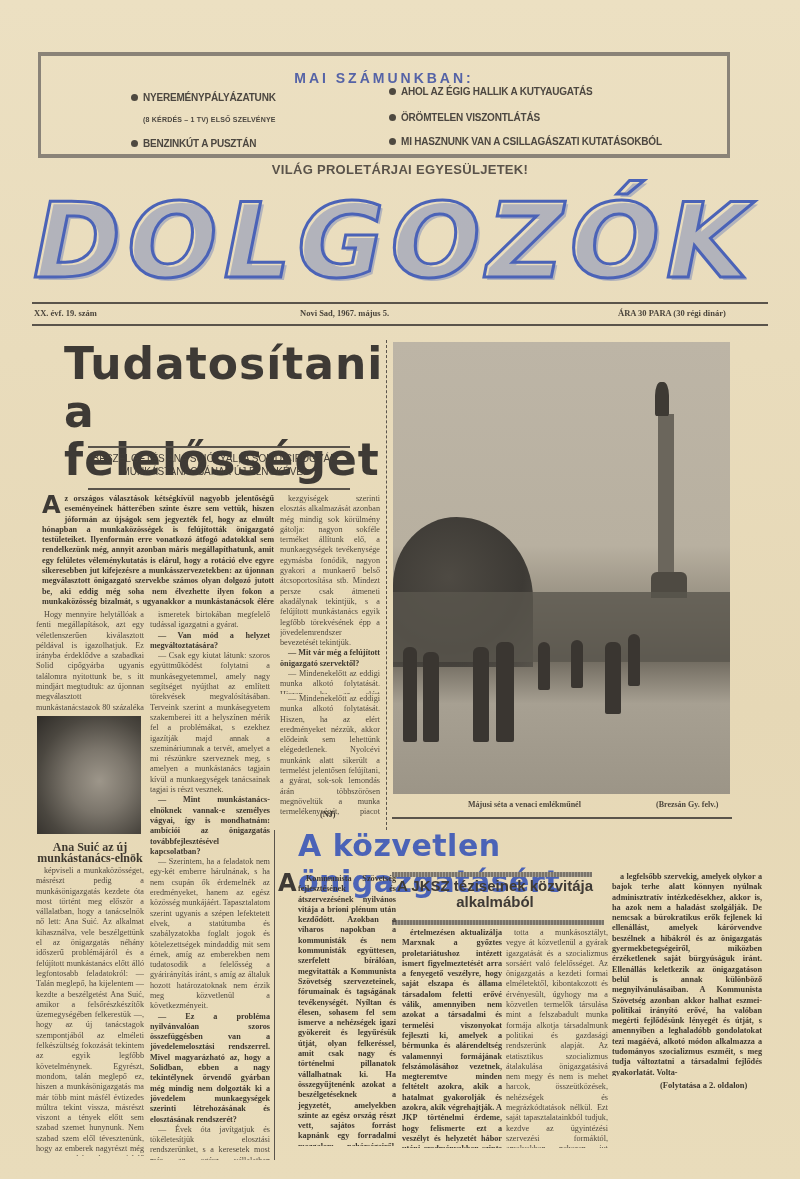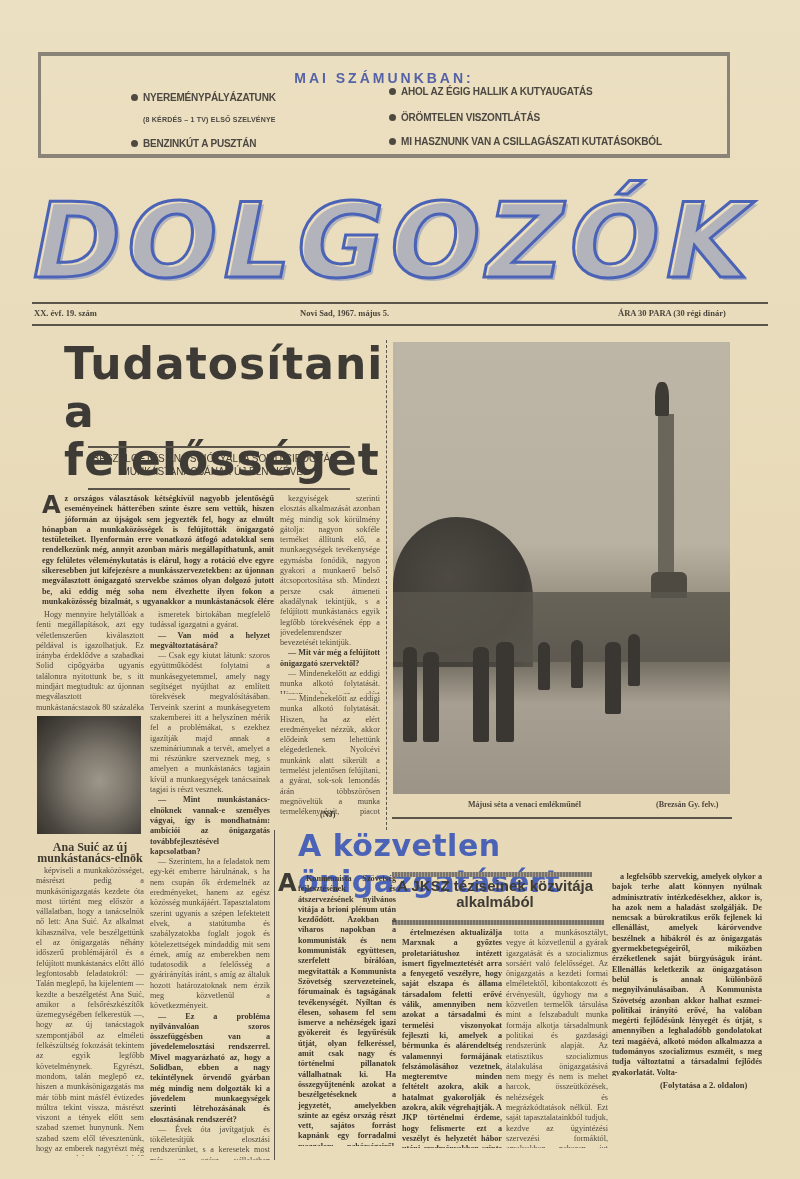--- a/index.html
+++ b/index.html
@@ -96,20 +96,21 @@
     <div class="c-item" style="left:348px; top:56px;">
       <span class="bullet"></span>
       <span>ÖRÖMTELEN VISZONTLÁTÁS</span>
     </div>
     <div class="c-item" style="left:348px; top:80px;">
       <span class="bullet"></span>
       <span>MI HASZNUNK VAN A CSILLAGÁSZATI KUTATÁSOKBÓL</span>
     </div>
   </div>
 
+  <div class="slogan">VILÁG PROLETÁRJAI EGYESÜLJETEK!</div>
 
   <div class="masthead">
     <span class="masthead-text">DOLGOZÓK</span>
   </div>
   <div class="rule" style="left:32px; top:302px; width:736px;"></div>
   <div class="meta" style="left:34px;">XX. évf. 19. szám</div>
   <div class="meta" style="left:300px;">Novi Sad, 1967. május 5.</div>
   <div class="meta" style="left:618px;">ÁRA 30 PARA (30 régi dinár)</div>
   <div class="rule" style="left:32px; top:324px; width:736px; height:1.5px;"></div>
 

